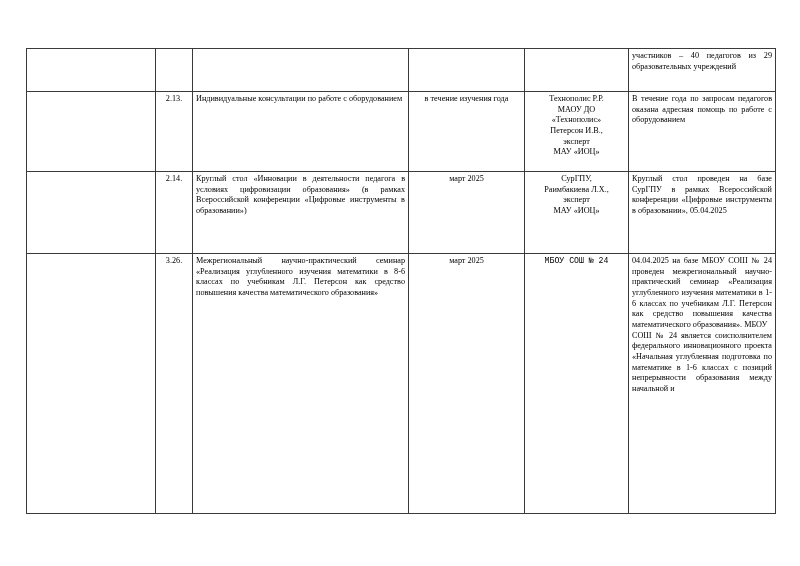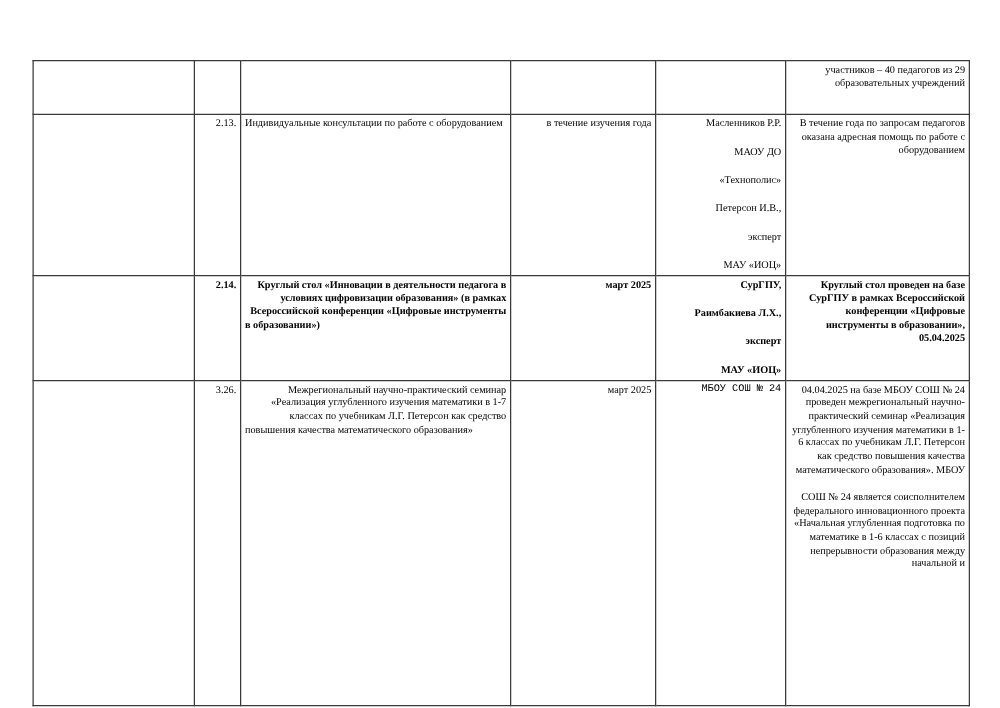--- a/index.html
+++ b/index.html
@@ -36,45 +36,44 @@
     font-size: 8.2px;
     line-height: 1.30;
   }
   .doc-table td {
     border: 1px solid #3a3a3a;
     vertical-align: top;
     padding: 2px 3px 2px 3px;
     word-wrap: break-word;
     overflow-wrap: break-word;
     hyphens: auto;
-    text-align: right;
   }
 
   
   col.c1 { width: 129px; }
   col.c2 { width: 37px;  }
   col.c3 { width: 216px; }
   col.c4 { width: 116px; }
   col.c5 { width: 104px; }
   col.c6 { width: 147px; }
 
   .cell-blank { }
 
   .num      { text-align: center; white-space: nowrap; }
   .just     { text-align: justify; text-align-last: left; }
   .just-all { text-align: justify; }
   .ctr      { text-align: center; }
 
   .r-cont   { height: 43px; }
   .r-213    { height: 80px; }
-  .r-214    { height: 82px; font-weight: bold; }
+  .r-214    { height: 82px; }
   .r-215    { height: 260px; }
 
   .p { margin: 0; }
-  .p + .p { margin-top: 12px; }
+  .p + .p { margin-top: 0; }
 
   .nowrap { white-space: nowrap; font-family: Liberation Mono, monospace; }
 </style>
 </head>
 <body>
 
 <div class="page">
 
   <table class="doc-table">
     <colgroup>
@@ -95,21 +94,21 @@
         <td class="ctr"></td>
         <td class="just-all">участников – 40 педагогов из 29 образовательных учреждений</td>
       </tr>
 
       <tr class="r-213">
         <td class="cell-blank"></td>
         <td class="num">2.13.</td>
         <td class="just">Индивидуальные консультации по работе с оборудованием</td>
         <td class="ctr">в течение изучения года</td>
         <td class="ctr">
-          <div class="p">Масленников Р.Р.</div>
+          <div class="p">Технополис Р.Р.</div>
           <div class="p">МАОУ ДО</div>
           <div class="p">«Технополис»</div>
           <div class="p">Петерсон И.В.,</div>
           <div class="p">эксперт</div>
           <div class="p">МАУ «ИОЦ»</div>
         </td>
         <td class="just-all">В течение года по запросам педагогов оказана адресная помощь по работе с оборудованием</td>
       </tr>
 
       <tr class="r-214">
@@ -122,21 +121,21 @@
           <div class="p">Раимбакиева Л.Х.,</div>
           <div class="p">эксперт</div>
           <div class="p">МАУ «ИОЦ»</div>
         </td>
         <td class="just-all">Круглый стол проведен на базе СурГПУ в рамках Всероссийской конференции «Цифровые инструменты в образовании», 05.04.2025</td>
       </tr>
 
       <tr class="r-215">
         <td class="cell-blank"></td>
         <td class="num">3.26.</td>
-        <td class="just">Межрегиональный научно-практический семинар «Реализация углубленного изучения математики в 1-7 классах по учебникам Л.Г. Петерсон как средство повышения качества математического образования»</td>
+        <td class="just">Межрегиональный научно-практический семинар «Реализация углубленного изучения математики в 8-6 классах по учебникам Л.Г. Петерсон как средство повышения качества математического образования»</td>
         <td class="ctr">март 2025</td>
         <td class="ctr">
           <div class="p nowrap">МБОУ СОШ № 24</div>
         </td>
         <td class="just-all">
           <div class="p">04.04.2025 на базе МБОУ СОШ № 24 проведен межрегиональный научно-практический семинар «Реализация углубленного изучения математики в 1-6 классах по учебникам Л.Г. Петерсон как средство повышения качества математического образования». МБОУ</div>
           <div class="p">СОШ № 24 является соисполнителем федерального инновационного проекта «Начальная углубленная подготовка по математике в 1-6 классах с позиций непрерывности образования между начальной и</div>
         </td>
       </tr>
 

